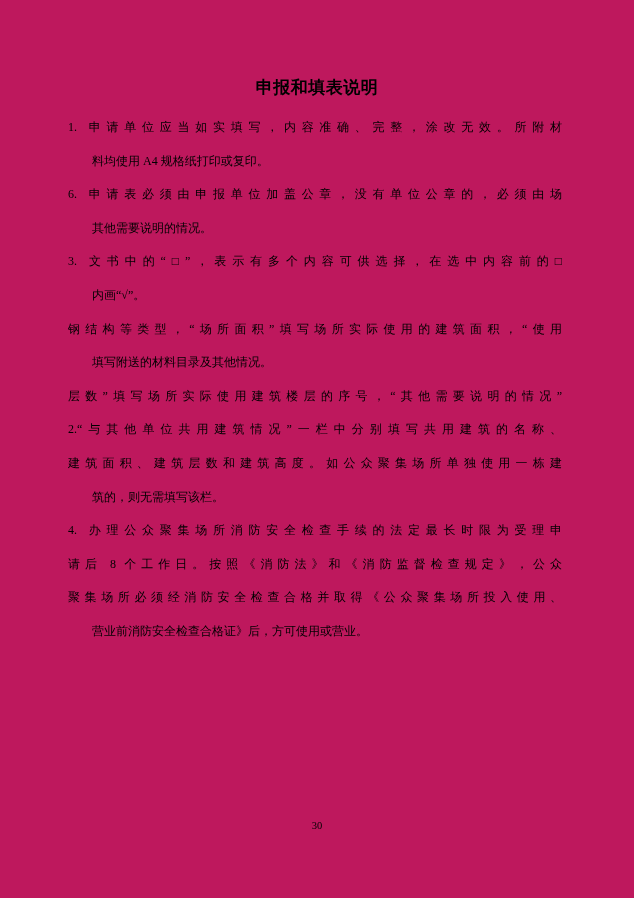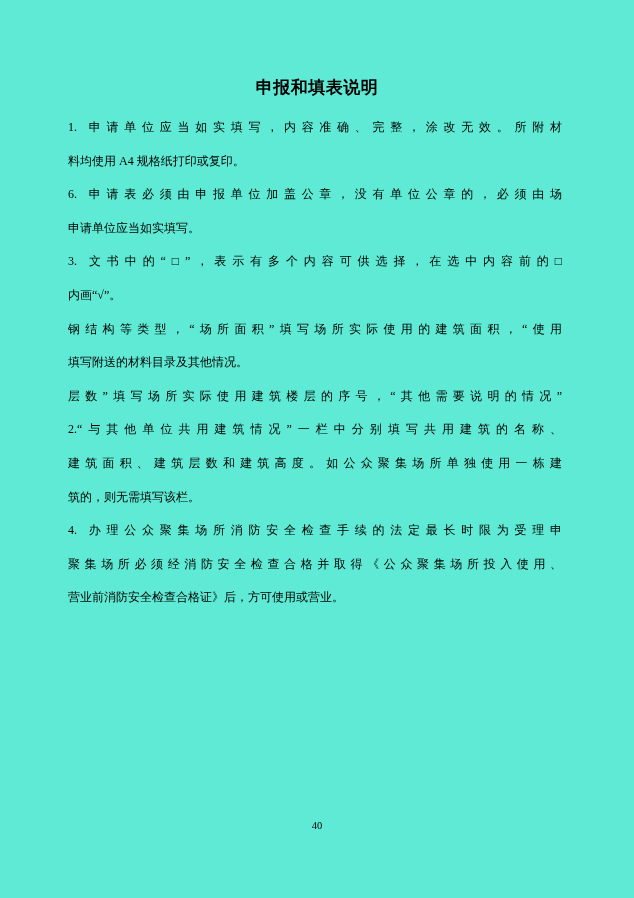--- a/index.html
+++ b/index.html
@@ -8,21 +8,21 @@
     background: #ffffff;
   }
   body {
     width: 634px;
     height: 898px;
   }
   .page {
     position: relative;
     width: 634px;
     height: 898px;
-    background: #5eead4;
+    background: #be185d;
     color: #000000;
     overflow: hidden;
   }
   .doc-title {
     position: absolute;
     top: 76px;
     left: 0;
     width: 100%;
     margin: 0;
     font-family: "Liberation Sans", "DejaVu Sans", sans-serif;
@@ -46,20 +46,21 @@
   }
   .line {
     height: 33.6px;
     line-height: 33.6px;
     text-align: justify;
     text-align-last: justify;
     overflow: hidden;
   }
   .line.para-end {
     text-align-last: left;
+    margin-left: 24px;
   }
   .page-number {
     position: absolute;
     top: 818px;
     left: 0;
     width: 100%;
     line-height: 16px;
     text-align: center;
     font-family: "Liberation Serif", "DejaVu Serif", serif;
     font-size: 10.5px;
@@ -75,21 +76,21 @@
 
   <div class="content">
 
     <section class="item">
       <div class="line">1. 申请单位应当如实填写，内容准确、完整，涂改无效。所附材</div>
       <div class="line para-end">料均使用 A4 规格纸打印或复印。</div>
     </section>
 
     <section class="item">
       <div class="line">6. 申请表必须由申报单位加盖公章，没有单位公章的，必须由场</div>
-      <div class="line para-end">申请单位应当如实填写。</div>
+      <div class="line para-end">其他需要说明的情况。</div>
     </section>
 
     <section class="item">
       <div class="line">3. 文书中的“□”，表示有多个内容可供选择，在选中内容前的□</div>
       <div class="line para-end">内画“√”。</div>
     </section>
 
     <section class="item">
       <div class="line">钢结构等类型，“场所面积”填写场所实际使用的建筑面积，“使用</div>
       <div class="line para-end">填写附送的材料目录及其他情况。</div>
@@ -97,21 +98,22 @@
     </section>
 
     <section class="item">
       <div class="line">2.“与其他单位共用建筑情况”一栏中分别填写共用建筑的名称、</div>
       <div class="line">建筑面积、建筑层数和建筑高度。如公众聚集场所单独使用一栋建</div>
       <div class="line para-end">筑的，则无需填写该栏。</div>
     </section>
 
     <section class="item">
       <div class="line">4. 办理公众聚集场所消防安全检查手续的法定最长时限为受理申</div>
+      <div class="line">请后 8 个工作日。按照《消防法》和《消防监督检查规定》，公众</div>
       <div class="line">聚集场所必须经消防安全检查合格并取得《公众聚集场所投入使用、</div>
       <div class="line para-end">营业前消防安全检查合格证》后，方可使用或营业。</div>
     </section>
 
   </div>
 
-  <div class="page-number">40</div>
+  <div class="page-number">30</div>
 
 </div>
 
 </body></html>

